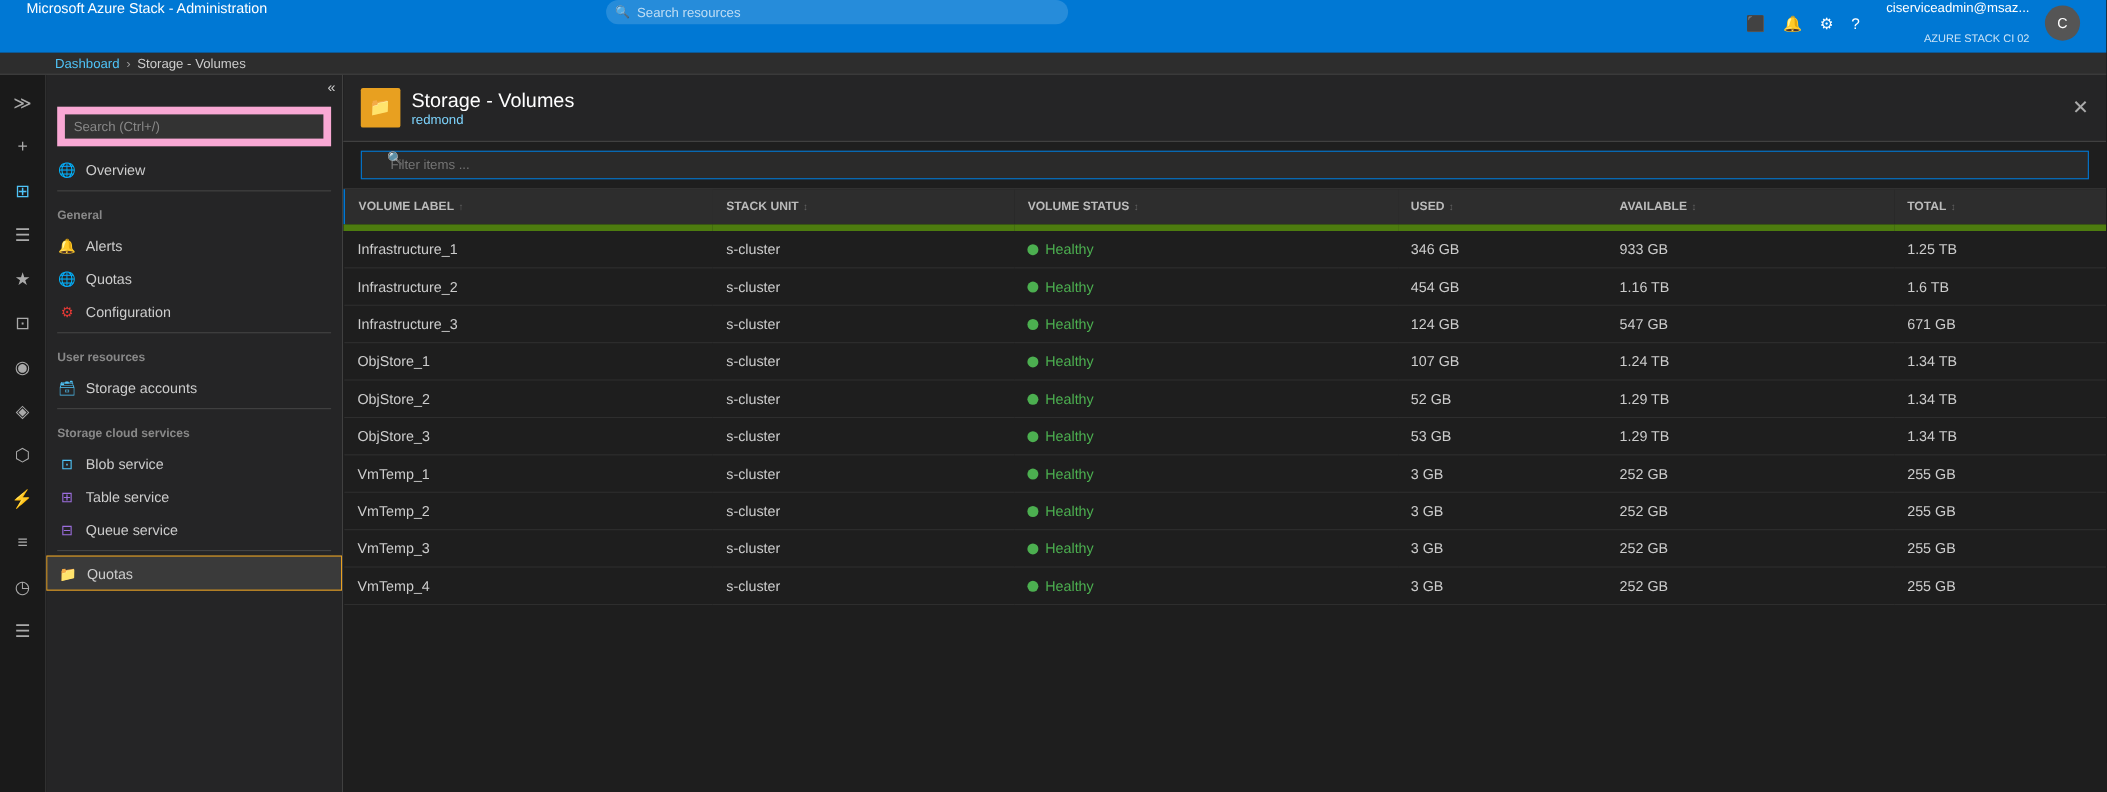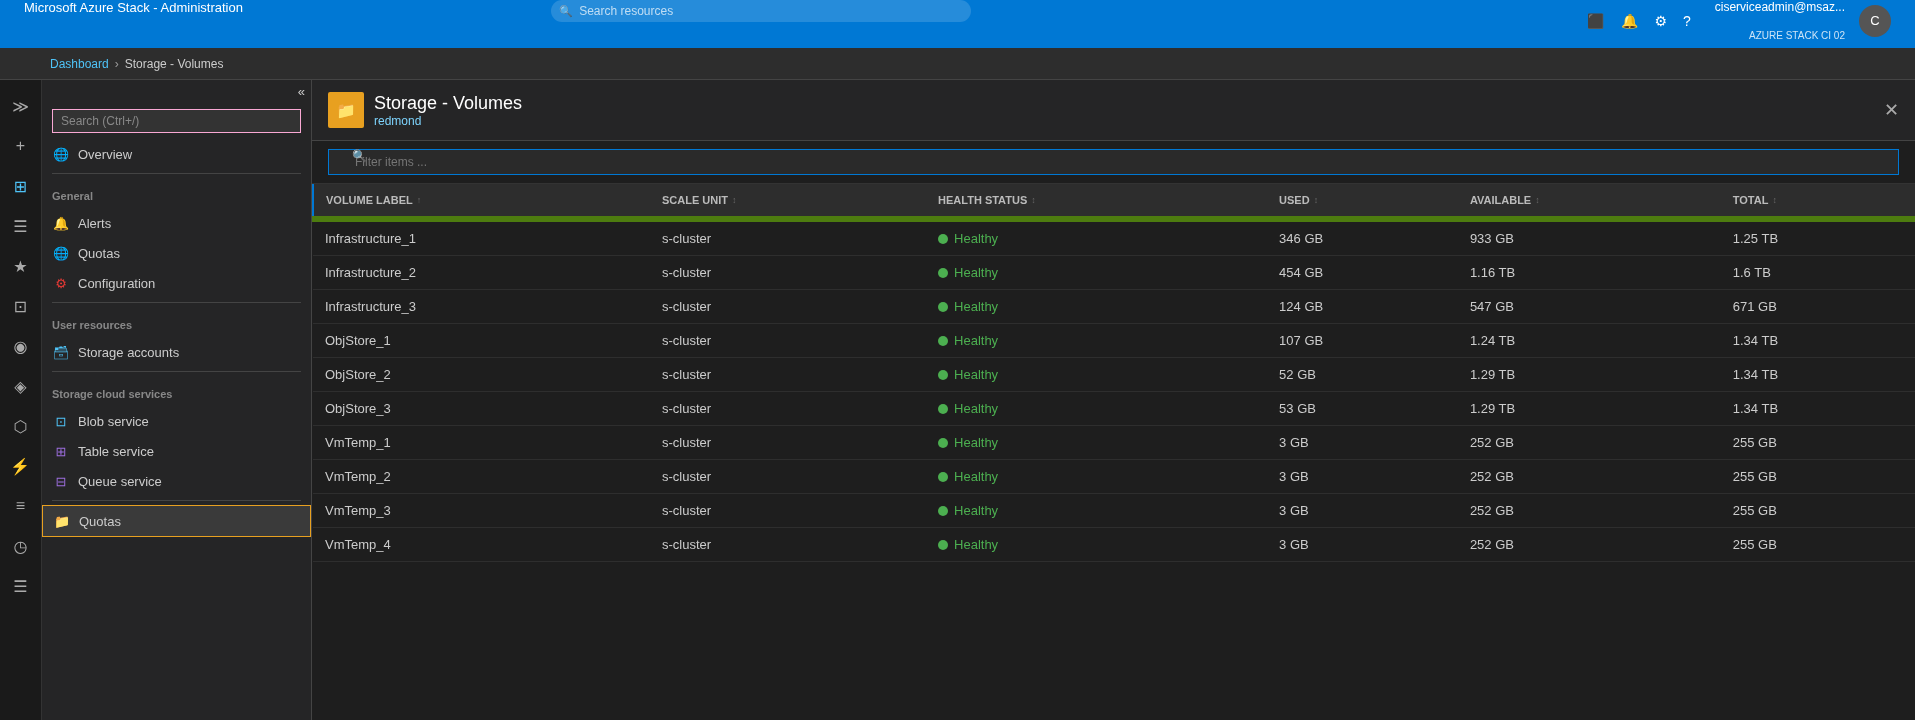--- a/index.html
+++ b/index.html
@@ -12,38 +12,38 @@
     .topbar-search input { width: 100%; background: rgba(255,255,255,0.15); border: none; color: #ffffff; padding: 4px 8px 4px 28px; font-size: 12px; border-radius: 11px; outline: none; }
     .topbar-search input::placeholder { color: rgba(255,255,255,0.7); }
     .topbar-search-icon { position: absolute; left: 8px; top: 50%; transform: translateY(-50%); color: rgba(255,255,255,0.7); font-size: 11px; }
     .topbar-actions { display: flex; align-items: center; gap: 16px; margin-left: auto; color: #fff; font-size: 14px; }
     .topbar-user { display: flex; flex-direction: column; align-items: flex-end; margin-left: 8px; gap: 16px; }
     .topbar-user-name { font-size: 12px; color: #fff; }
     .topbar-user-sub { font-size: 10px; color: rgba(255,255,255,0.8); }
     .topbar-avatar { width: 32px; height: 32px; border-radius: 50%; background: #555; display: flex; align-items: center; justify-content: center; color: #fff; font-size: 13px; margin-left: 8px; }
 
     
-    .breadcrumb-bar { background: #2d2d2d; height: 32px; display: flex; align-items: center; padding: 0 12px 0 50px; flex-shrink: 0; border-bottom: 1px solid #444; }
+    .breadcrumb-bar { background: #2d2d2d; height: 20px; display: flex; align-items: center; padding: 0 12px 0 50px; flex-shrink: 0; border-bottom: 1px solid #444; }
     .breadcrumb-bar a { color: #4fc3f7; font-size: 12px; text-decoration: none; }
     .breadcrumb-sep { color: #999; margin: 0 6px; font-size: 12px; }
     .breadcrumb-current { color: #ccc; font-size: 12px; }
 
     
     .main-layout { display: flex; flex: 1; overflow: hidden; }
 
     
     .left-nav { width: 42px; background: #1a1a1a; border-right: 1px solid #333; flex-shrink: 0; display: flex; flex-direction: column; align-items: center; padding-top: 8px; gap: 4px; }
     .nav-icon-btn { width: 36px; height: 36px; display: flex; align-items: center; justify-content: center; color: #aaa; cursor: pointer; border-radius: 2px; font-size: 16px; }
     .nav-icon-btn.active { color: #4fc3f7; }
 
     
     .sidebar { width: 270px; background: #252526; border-right: 1px solid #444; flex-shrink: 0; display: flex; flex-direction: column; overflow-y: auto; }
     .sidebar-collapse { display: flex; justify-content: flex-end; padding: 4px 6px; }
     .sidebar-search { padding: 6px 10px; }
-    .sidebar-search input { width: 100%; background: #333; border: 1px solid #f9a8d4; color: #ccc; padding: 4px 8px; font-size: 12px; outline: none; }
+    .sidebar-search input { width: 100%; background: #333; border: 7px solid #f9a8d4; color: #ccc; padding: 4px 8px; font-size: 12px; outline: none; }
     .sidebar-search input::placeholder { color: #888; }
     .sidebar-section { padding: 8px 10px 2px 10px; }
     .sidebar-section-label { font-size: 11px; color: #888; font-weight: 600; padding: 4px 0; text-transform: none; }
     .sidebar-item { display: flex; align-items: center; gap: 8px; padding: 6px 10px; cursor: pointer; color: #ccc; font-size: 13px; }
     .sidebar-item.active { background: #3a3a3a; border: 1px solid #e8a020; }
     .sidebar-item-icon { width: 18px; height: 18px; flex-shrink: 0; display: flex; align-items: center; justify-content: center; }
     .divider { border: none; border-top: 1px solid #444; margin: 4px 10px; }
 
     
     .content { flex: 1; display: flex; flex-direction: column; overflow: hidden; background: #1e1e1e; }
@@ -213,27 +213,27 @@
         <thead>
           <tr>
             <th style="border-left:2px solid #0078d4; background:#2d2d2d;">
               <div class="th-inner">
                 <span>VOLUME LABEL</span>
                 <span class="sort-icon">↑</span>
               </div>
             </th>
             <th>
               <div class="th-inner">
-                <span>SCALE UNIT</span>
-                <span class="sort-icon">↕</span>
-              </div>
-            </th>
-            <th>
-              <div class="th-inner">
-                <span>HEALTH STATUS</span>
+                <span>STACK UNIT</span>
+                <span class="sort-icon">↕</span>
+              </div>
+            </th>
+            <th>
+              <div class="th-inner">
+                <span>VOLUME STATUS</span>
                 <span class="sort-icon">↕</span>
               </div>
             </th>
             <th>
               <div class="th-inner">
                 <span>USED</span>
                 <span class="sort-icon">↕</span>
               </div>
             </th>
             <th>

